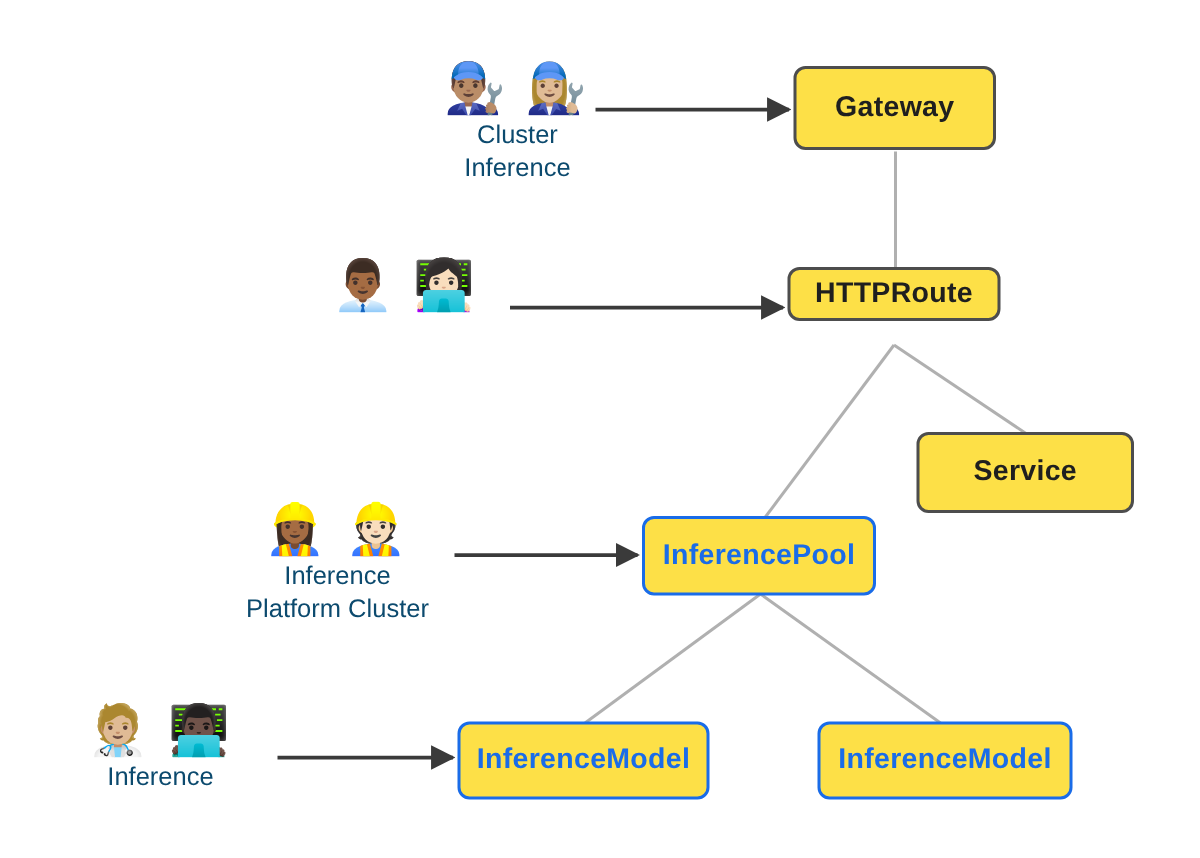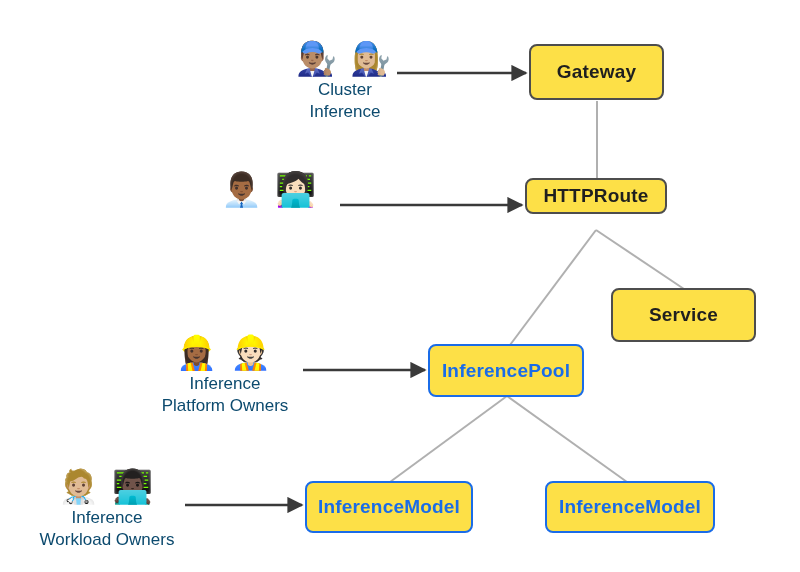--- a/index.html
+++ b/index.html
@@ -110,22 +110,21 @@
     <div class="actor-label">Inference</div>
   </div>
 
   <div class="actor" style="left:185px; top:170px; width:170px;">
     <div class="emoji">👨🏾‍💼 👩🏻‍💻</div>
   </div>
 
   <div class="actor" style="left:140px; top:333px; width:170px;">
     <div class="emoji">👷🏾‍♀️ 👷🏻</div>
     <div class="actor-label">Inference</div>
-    <div class="actor-label">Platform Owners</div>
+    <div class="actor-label">Platform Cluster</div>
   </div>
 
   <div class="actor" style="left:22px; top:467px; width:170px;">
     <div class="emoji">🧑🏼‍⚕️ 👨🏿‍💻</div>
     <div class="actor-label">Inference</div>
-    <div class="actor-label">Workload Owners</div>
   </div>
 
 </div>
 
 </body></html>

